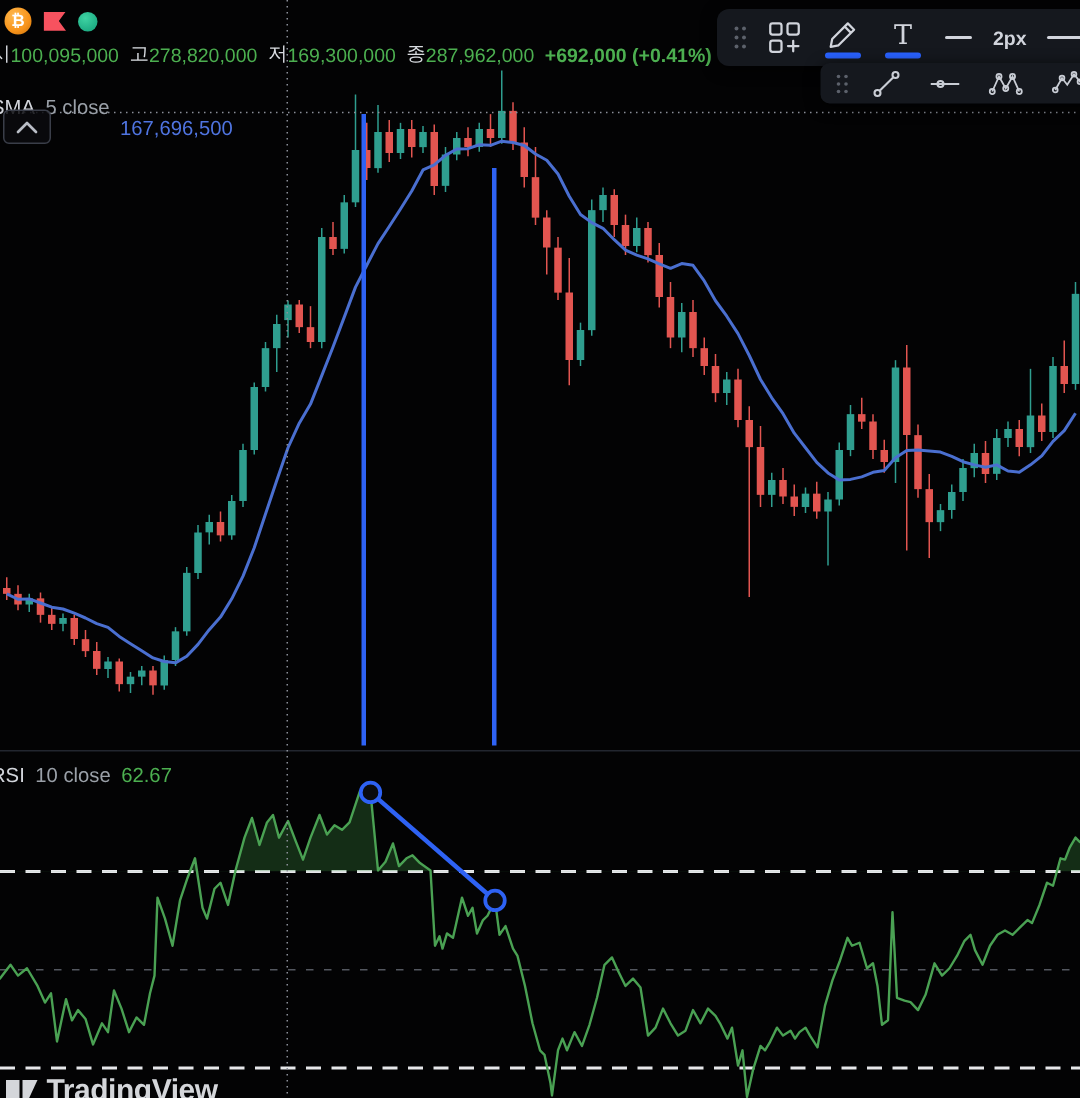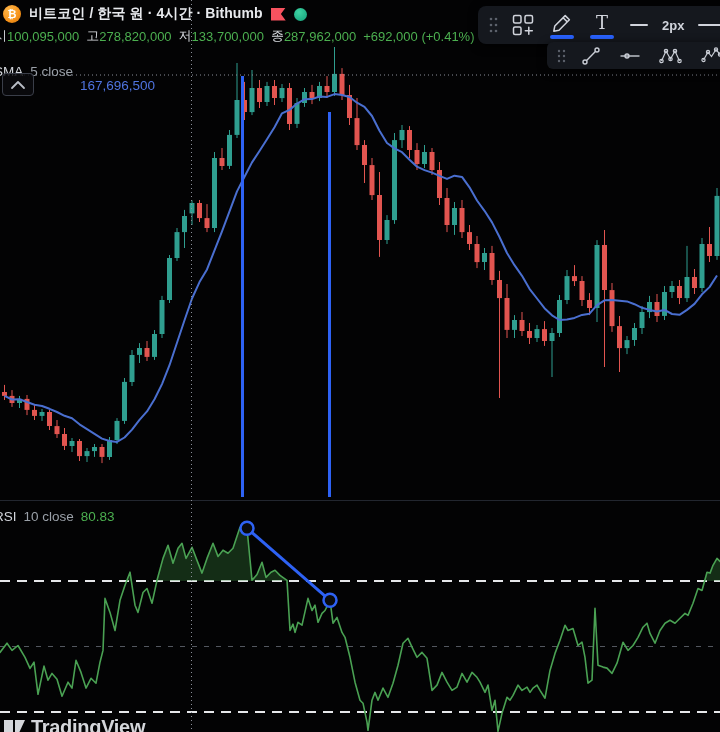--- a/index.html
+++ b/index.html
@@ -9,21 +9,21 @@
   .legend1{position:absolute;left:3px;top:5px;display:flex;align-items:center;gap:8px;}
   .coin{width:18px;height:18px;border-radius:50%;background:radial-gradient(circle at 35% 30%,#ffb84d,#f7931a 60%,#c76f0a);
     color:#fff;font-size:11px;font-weight:bold;display:flex;align-items:center;justify-content:center;}
   .title{color:#e8eaee;font-size:14px;font-weight:600;letter-spacing:.1px;}
   .flag{width:15px;height:13px;background:#f7525f;clip-path:polygon(0 0,100% 0,68% 50%,100% 100%,0 100%);}
   .gdot{width:13px;height:13px;border-radius:50%;background:radial-gradient(circle at 38% 32%,#3ed3a3,#1fae85 70%);}
   .legend2{position:absolute;left:-6px;top:27px;font-size:13px;display:flex;align-items:center;white-space:nowrap;}
   .legend2 .lb{color:#d8dbe0;margin-left:7px;}
   .legend2 .lb:first-child{margin-left:0;}
   .v{color:#4caf50;font-weight:500;}
-  .chg{color:#4caf50;margin-left:7px;font-weight:400;}
+  .chg{color:#4caf50;margin-left:7px;font-weight:700;}
   .legend3{position:absolute;left:-6px;top:50px;font-size:13.5px;display:flex;gap:7px;align-items:center;white-space:nowrap;}
   .iname{color:#d2d5db;}
   .iparams{color:#9aa0a8;}
   .smaval{color:#4f74e0;font-weight:400;margin-top:28px;}
   .rsilegend{position:absolute;left:-6px;top:509px;font-size:13.5px;display:flex;gap:7px;align-items:center;white-space:nowrap;}
   .rsival{color:#4caf50;font-weight:500;}
   .collapse-btn{position:absolute;left:2px;top:73px;width:30px;height:21px;border:1px solid #3a3e49;border-radius:4px;
     background:rgba(10,11,14,.85);display:flex;align-items:center;justify-content:center;cursor:pointer;}
   .tb{position:absolute;background:#15181e;border-radius:8px;box-shadow:0 2px 10px rgba(0,0,0,.75);
     display:flex;align-items:center;}
@@ -252,53 +252,52 @@
       <line x1="0" y1="75" x2="720" y2="75" stroke="#8b8f99" stroke-width="1" stroke-dasharray="1,3"></line>
       <line x1="242.5" y1="76" x2="242.5" y2="497" stroke="#2e62f4" stroke-width="3"></line>
       <line x1="329.5" y1="112" x2="329.5" y2="497" stroke="#2e62f4" stroke-width="3"></line>
       <line x1="247" y1="528.2725" x2="330" y2="600.3225" stroke="#2e62f4" stroke-width="3"></line>
       <circle cx="247" cy="528.2725" r="6.5" fill="#0a0b0e" stroke="#2e62f4" stroke-width="2.5"></circle>
       <circle cx="330" cy="600.3225" r="6.5" fill="#0a0b0e" stroke="#2e62f4" stroke-width="2.5"></circle>
     </svg>
 
   <div class="legend1">
     <span class="coin">₿</span>
-    <span class="title">비트코인 / 한국 원 · 4시간 · Bithumb</span>
     <span class="flag"></span>
     <span class="gdot"></span>
   </div>
 
   <div class="legend2">
     <span class="lb">시</span>
     <span class="v">100,095,000</span>
     <span class="lb">고</span>
     <span class="v">278,820,000</span>
     <span class="lb">저</span>
-    <span class="v">133,700,000</span>
+    <span class="v">169,300,000</span>
     <span class="lb">종</span>
     <span class="v">287,962,000</span>
     <span class="chg">+692,000 (+0.41%)</span>
   </div>
 
   <div class="legend3">
     <span class="iname">SMA</span>
     <span class="iparams">5 close</span>
     <span class="smaval">167,696,500</span>
   </div>
 
   <div class="collapse-btn">
     <svg width="16" height="10" viewBox="0 0 16 10">
       <polyline points="2,8 8,2 14,8" fill="none" stroke="#b9bdc6" stroke-width="1.8" stroke-linecap="round" stroke-linejoin="round"></polyline>
     </svg>
   </div>
 
   <div class="rsilegend">
     <span class="iname">RSI</span>
     <span class="iparams">10 close</span>
-    <span class="rsival">80.83</span>
+    <span class="rsival">62.67</span>
   </div>
 
   <div class="tb tb1">
     <span class="drag">
       <svg width="12" height="20" viewBox="0 0 12 20">
         <g fill="#5c616b">
             <circle cx="4" cy="4" r="1.3"></circle>
             <circle cx="9" cy="4" r="1.3"></circle>
         <circle cx="4" cy="10" r="1.3"></circle>
             <circle cx="9" cy="10" r="1.3"></circle>

